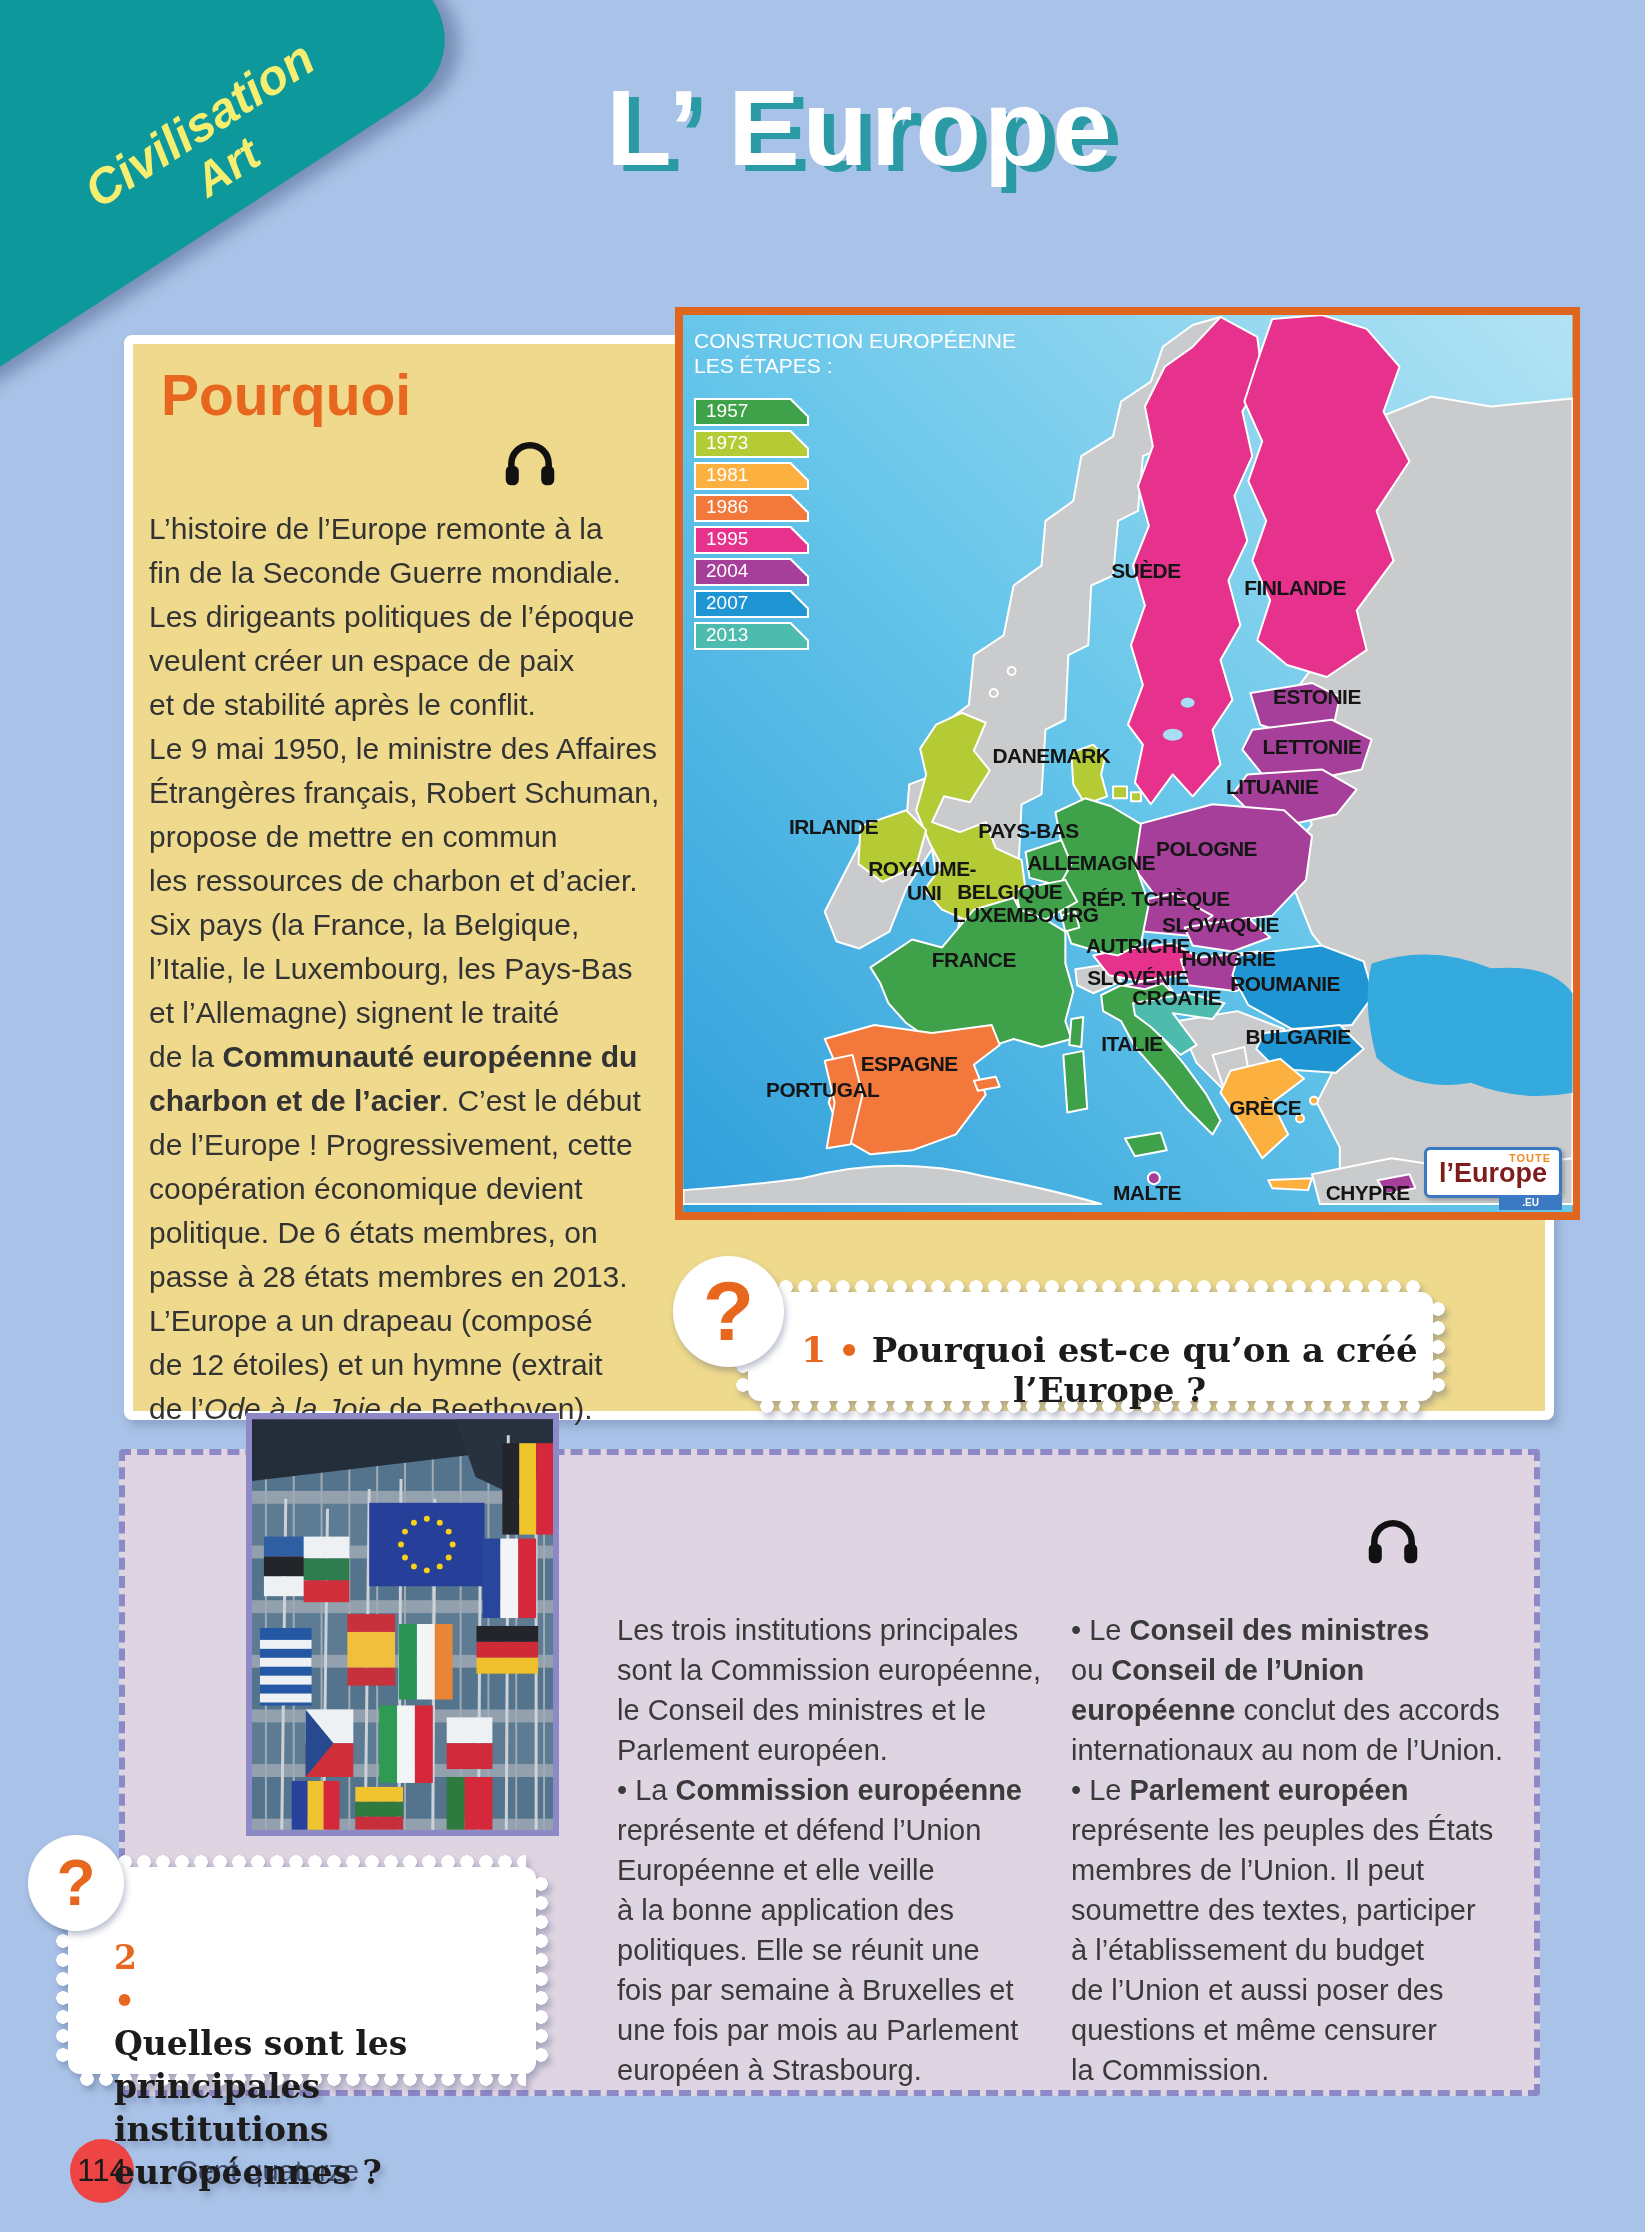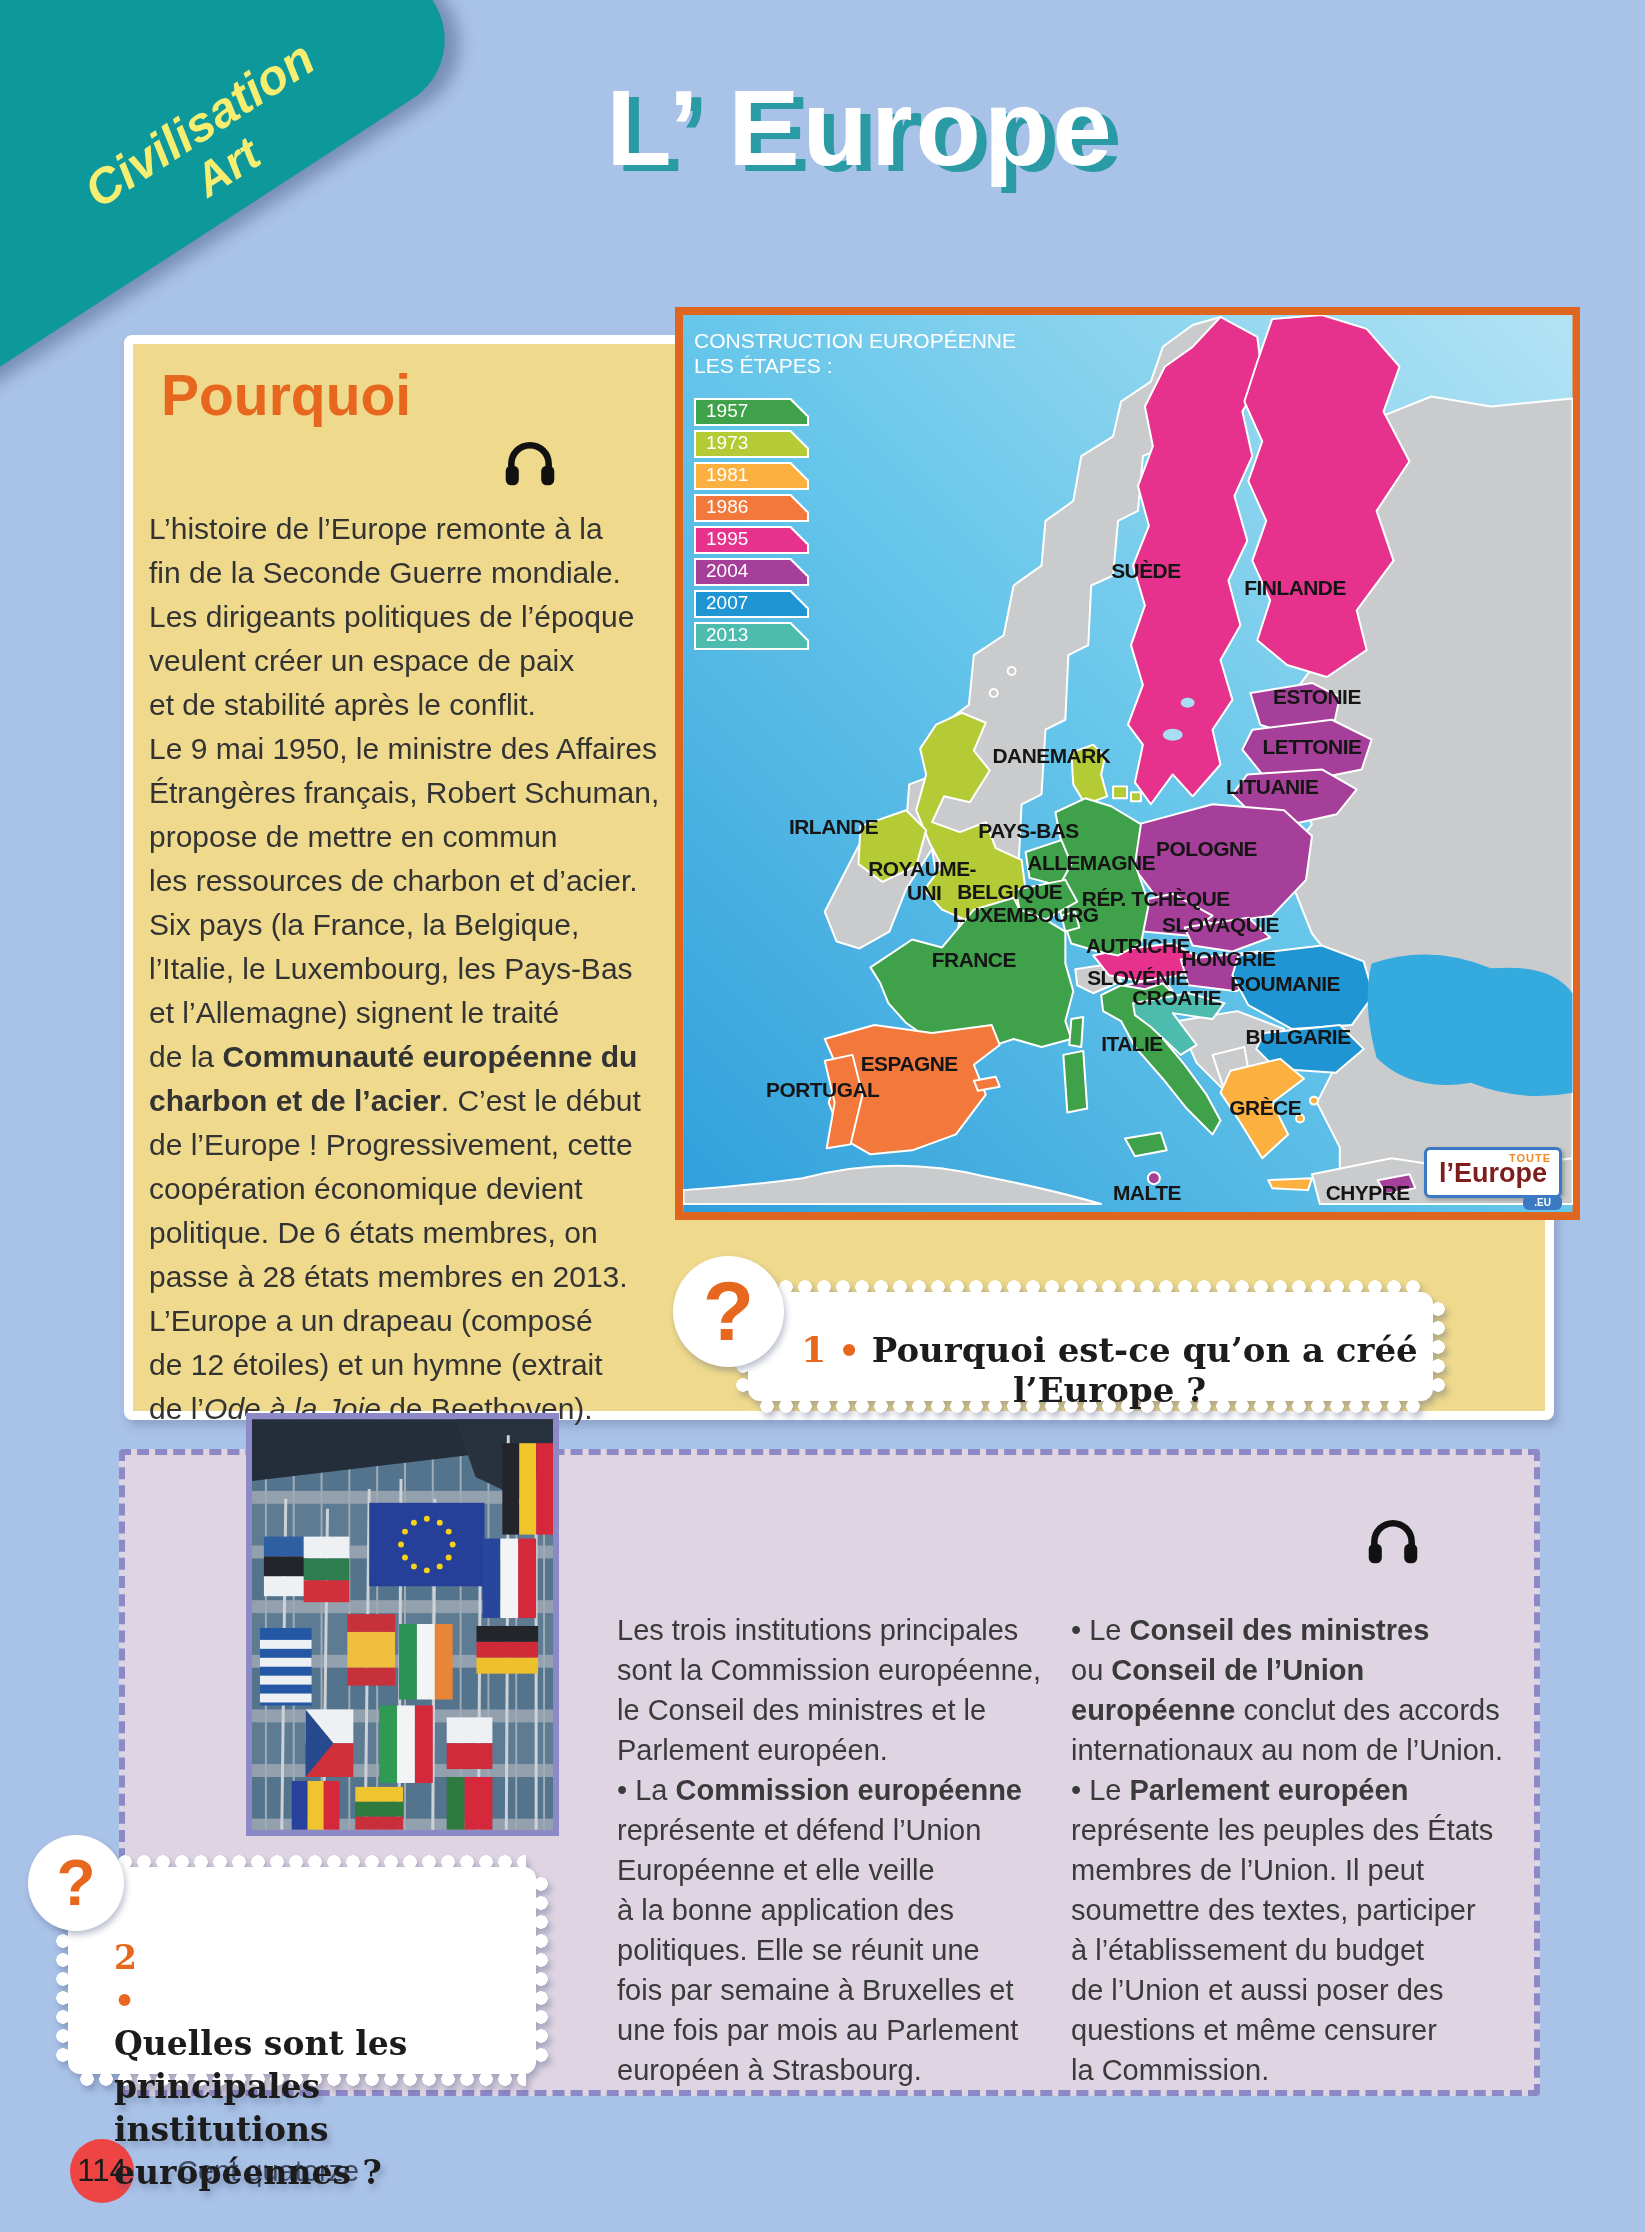--- a/index.html
+++ b/index.html
@@ -48,21 +48,21 @@
   .ribbon .rin{position:absolute;left:2px;top:2px;right:2px;bottom:2px;
           -webkit-clip-path:polygon(0 0,calc(100% - 17px) 0,100% 17px,100% 100%,0 100%);
           clip-path:polygon(0 0,calc(100% - 17px) 0,100% 17px,100% 100%,0 100%);}
   .ribbon .yr{position:absolute;left:12px;top:1px;color:#fff;font-size:19px;line-height:24px;}
   
   #te-logo{position:absolute;right:10px;bottom:14px;background:#fff;border:3px solid #3b79c2;
           border-radius:6px;padding:8px 12px 6px;z-index:3;box-shadow:2px 2px 4px rgba(0,0,0,.25);}
   #te-logo .te-toute{position:absolute;top:2px;right:8px;color:#f08a24;font-size:11px;font-weight:bold;letter-spacing:1px;}
   #te-logo .te-name{color:#7f1d1d;font-size:27px;font-weight:bold;}
   #te-logo .te-eu{position:absolute;right:-3px;bottom:-15px;background:#3b79c2;color:#fff;
-          font-size:10px;font-weight:bold;padding:2px 11px;border-radius:6px;}
+          font-size:10px;font-weight:bold;padding:2px 23px;border-radius:0;}
 
   
   .stamp{position:absolute;background:#fff;border-radius:12px;
          filter:drop-shadow(3px 5px 3px rgba(70,80,120,.35));}
   .stamp::before,.stamp::after{content:"";position:absolute;left:10px;right:10px;height:14px;
          background-image:radial-gradient(circle at 9px 7px,#fff 6.5px,rgba(255,255,255,0) 7px);
          background-size:19px 14px;background-repeat:repeat-x;}
   .stamp::before{top:-12px;} .stamp::after{bottom:-12px;}
   .stamp-v{position:absolute;left:0;top:0;right:0;bottom:0;}
   .stamp-v::before,.stamp-v::after{content:"";position:absolute;top:8px;bottom:8px;width:14px;

